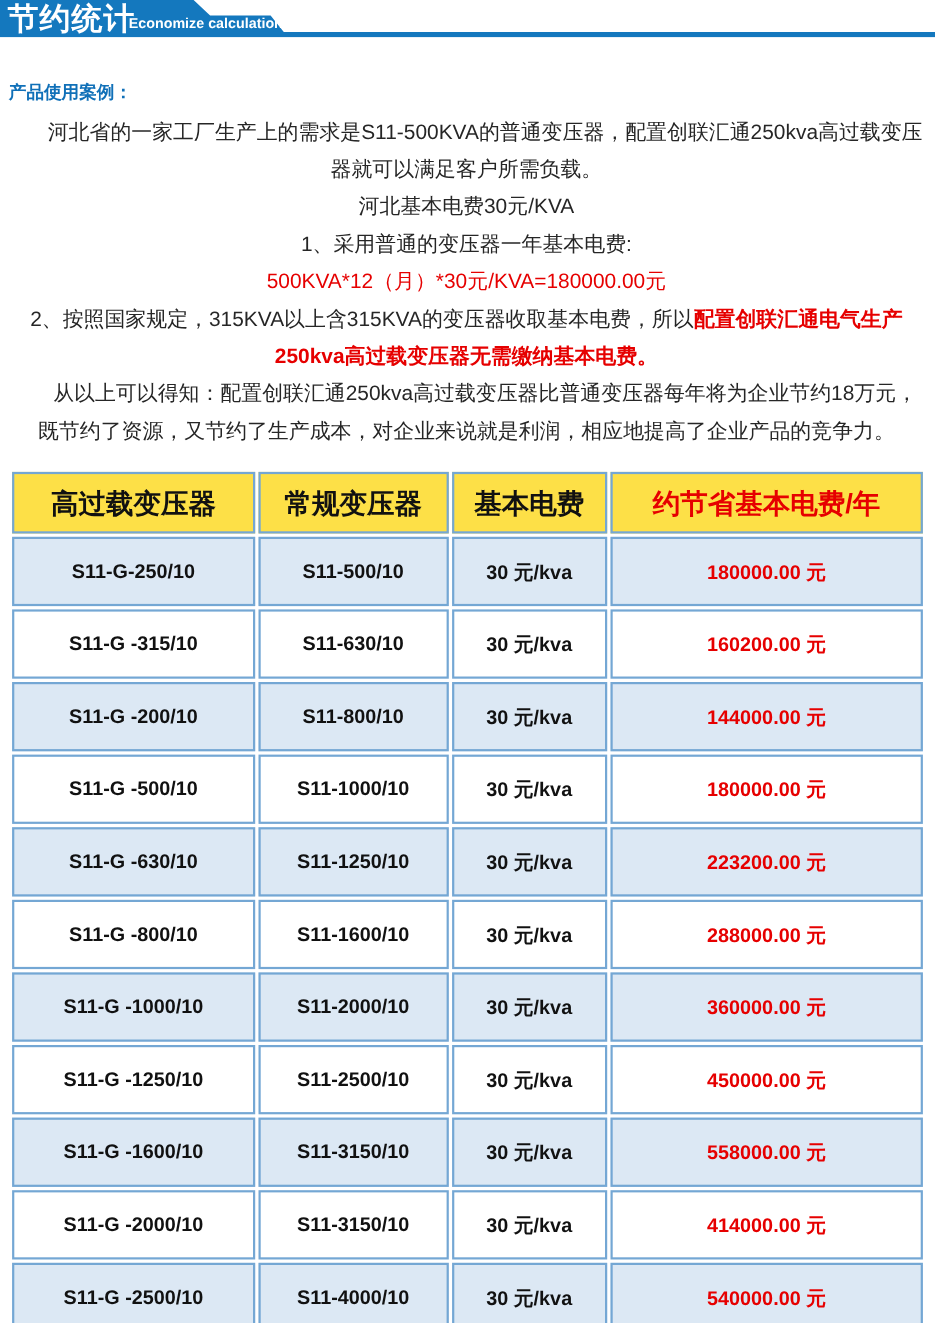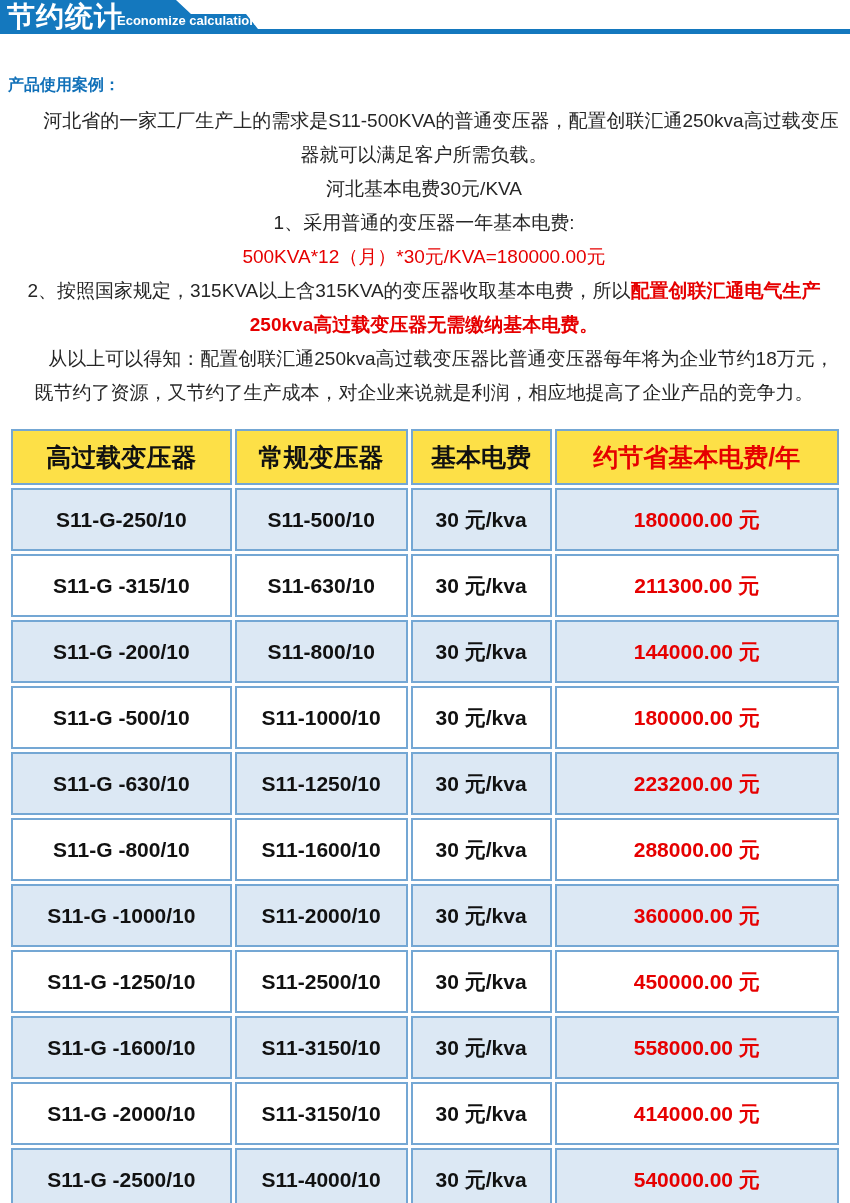--- a/index.html
+++ b/index.html
@@ -37,21 +37,21 @@
   table.savings{
     width:834px;margin:16px 8px 0 8px;
     border-collapse:separate;border-spacing:3px;
     table-layout:fixed;background:#ffffff;
   }
   table.savings th,table.savings td{
     border:2px solid #74a7d4;text-align:center;vertical-align:middle;
     font-weight:bold;overflow:hidden;
   }
   table.savings th{height:50px;font-size:25px;background:#fde047;color:#111;}
-  table.savings td{height:57px;font-size:21px;color:#111;}
+  table.savings td{height:57px;font-size:18px;color:#111;}
   table.savings th:nth-child(1),table.savings td:nth-child(1){width:27%;}
   table.savings th:nth-child(2),table.savings td:nth-child(2){width:21%;}
   table.savings th:nth-child(3),table.savings td:nth-child(3){width:17%;}
   table.savings th:nth-child(4),table.savings td:nth-child(4){width:35%;}
   table.savings tbody tr:nth-child(odd) td{background:#dce8f4;}
   table.savings tbody tr:nth-child(even) td{background:#ffffff;}
   table.savings td.red-col{color:#e60000;}
   table.savings th.red-col{color:#e60000;}
 </style>
 </head>
@@ -88,21 +88,21 @@
         <tr>
           <td>S11-G-250/10</td>
           <td>S11-500/10</td>
           <td>30 元/kva</td>
           <td class="red-col">180000.00 元</td>
         </tr>
         <tr>
           <td>S11-G -315/10</td>
           <td>S11-630/10</td>
           <td>30 元/kva</td>
-          <td class="red-col">211300.00 元</td>
+          <td class="red-col">160200.00 元</td>
         </tr>
         <tr>
           <td>S11-G -200/10</td>
           <td>S11-800/10</td>
           <td>30 元/kva</td>
           <td class="red-col">144000.00 元</td>
         </tr>
         <tr>
           <td>S11-G -500/10</td>
           <td>S11-1000/10</td>

